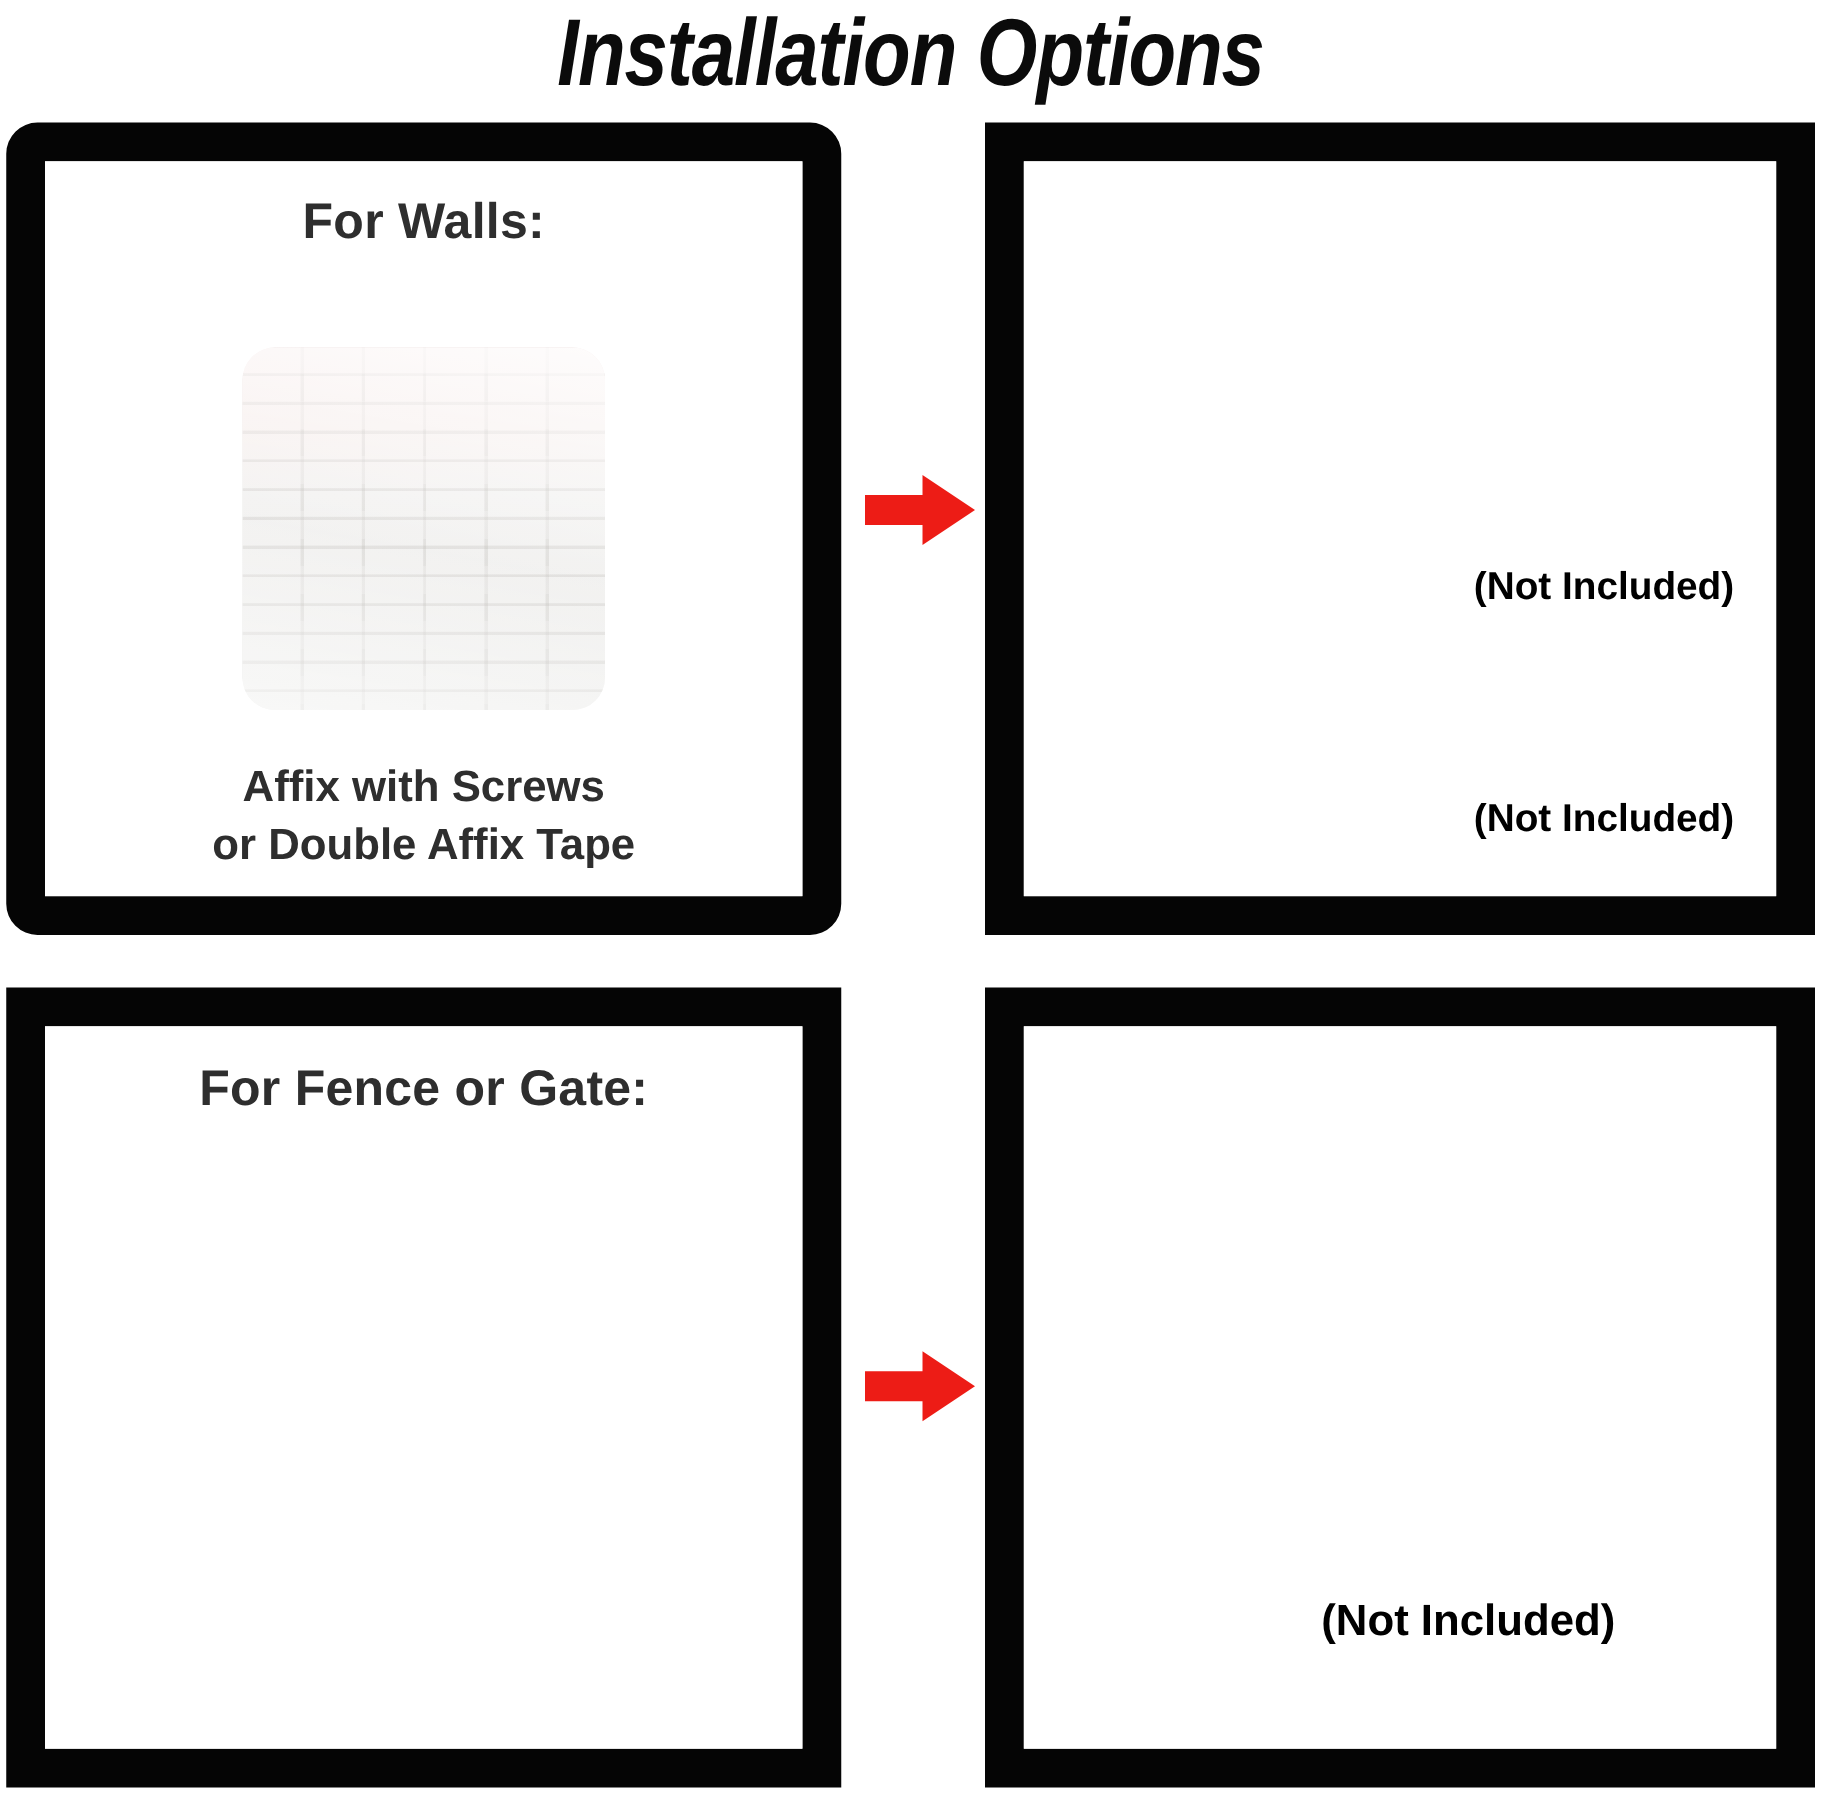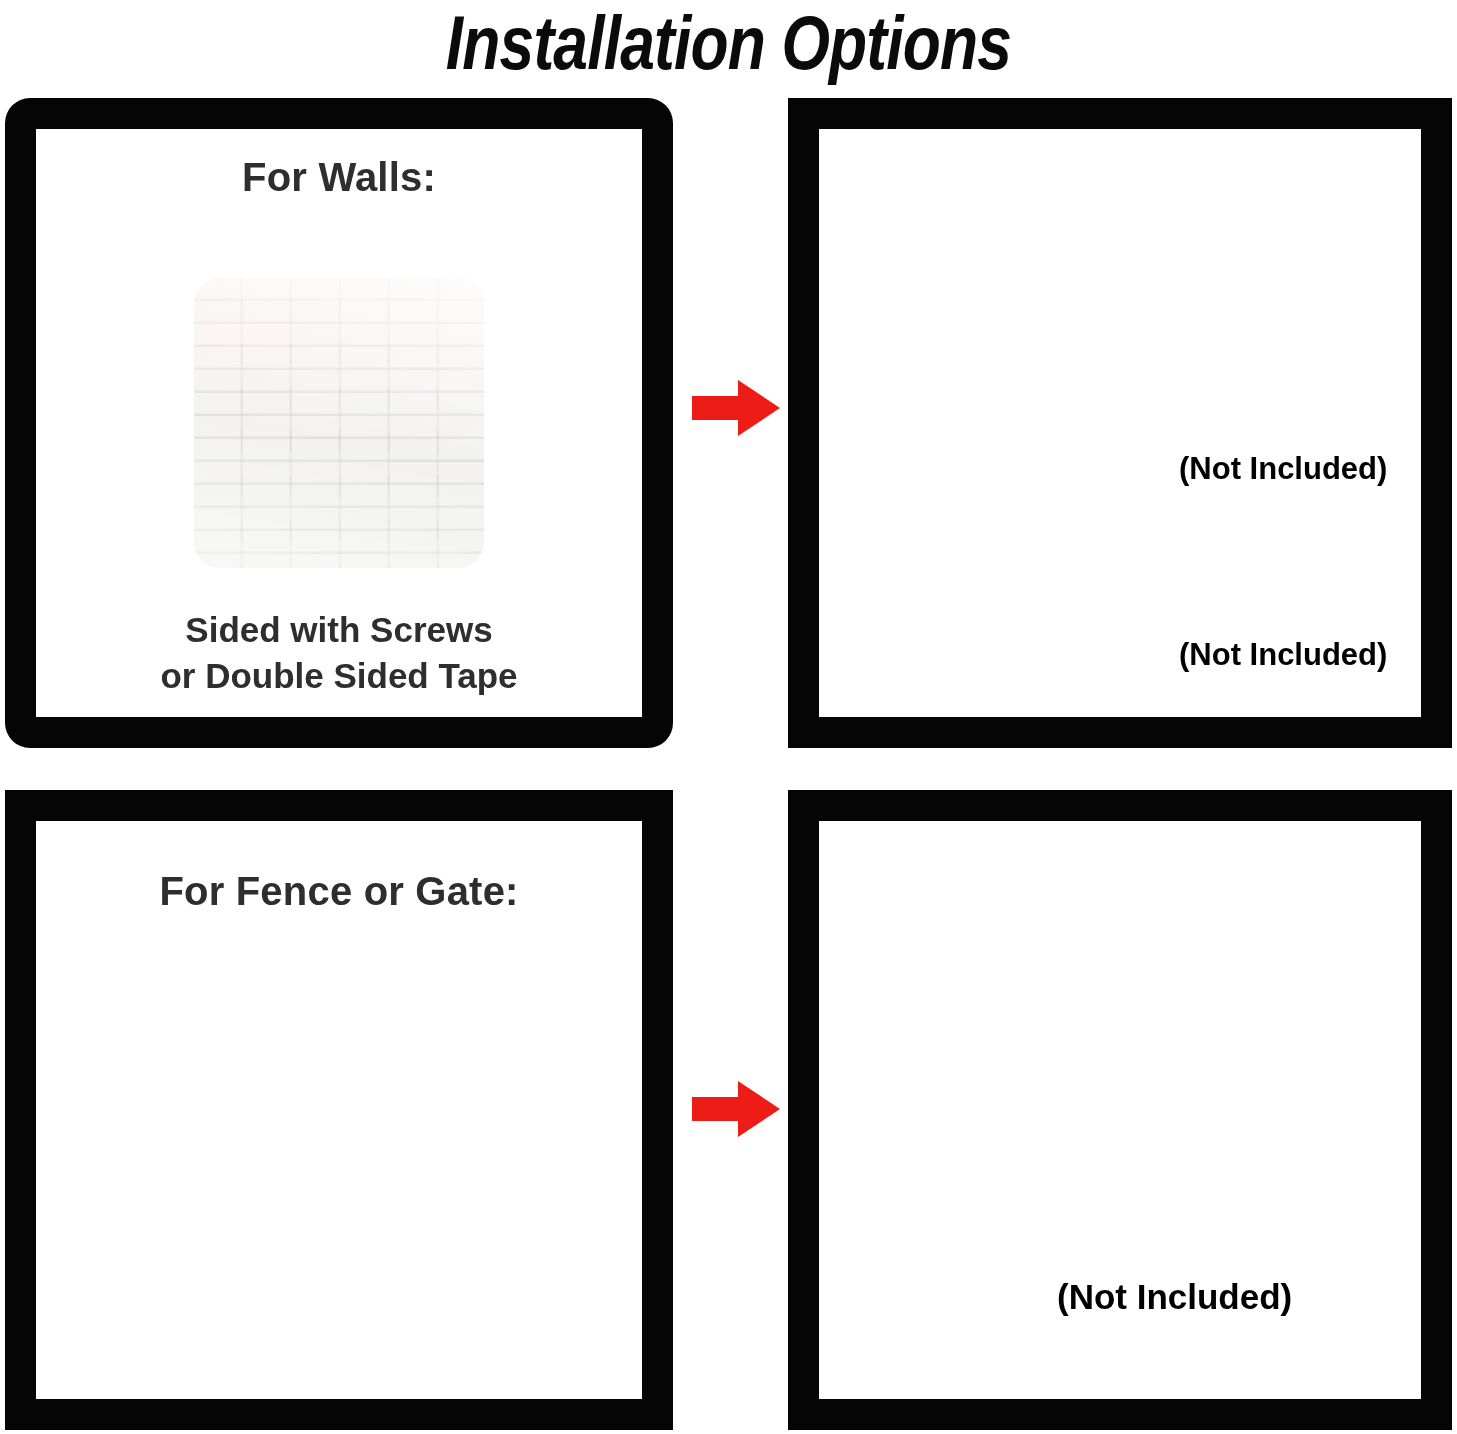--- a/index.html
+++ b/index.html
@@ -103,38 +103,38 @@
 
     <div class="panel-heading" style="top:26px;">For Walls:</div>
 
     <div id="wall-photo">
       <div class="brick-rows"></div>
       <div class="brick-cols"></div>
       <div class="brick-cols2"></div>
       <div class="sheen"></div>
     </div>
 
-    <div class="caption" style="top:478px;">Sided with Screws</div>
-    <div class="caption" style="top:524px;">or Double Sided Tape</div>
+    <div class="caption" style="top:478px;">Affix with Screws</div>
+    <div class="caption" style="top:524px;">or Double Affix Tape</div>
   </div>
 </div>
 
 <div class="panel" id="panel-wall-hw">
   <div class="panel-inner">
 
     <div class="note" style="left:360px;top:322px;">(Not Included)</div>
 
     <div class="note" style="left:360px;top:508px;">(Not Included)</div>
   </div>
 </div>
 
 <div class="panel" id="panel-fence">
   <div class="panel-inner">
 
-    <div class="panel-heading" style="top:48px;">For Fence or Gate:</div>
+    <div class="panel-heading" style="top:28px;">For Fence or Gate:</div>
 
   </div>
 </div>
 
 <div class="panel" id="panel-fence-hw">
   <div class="panel-inner">
 
     <div class="note" style="left:238px;top:456px;font-size:35px;">(Not Included)</div>
   </div>
 </div>

